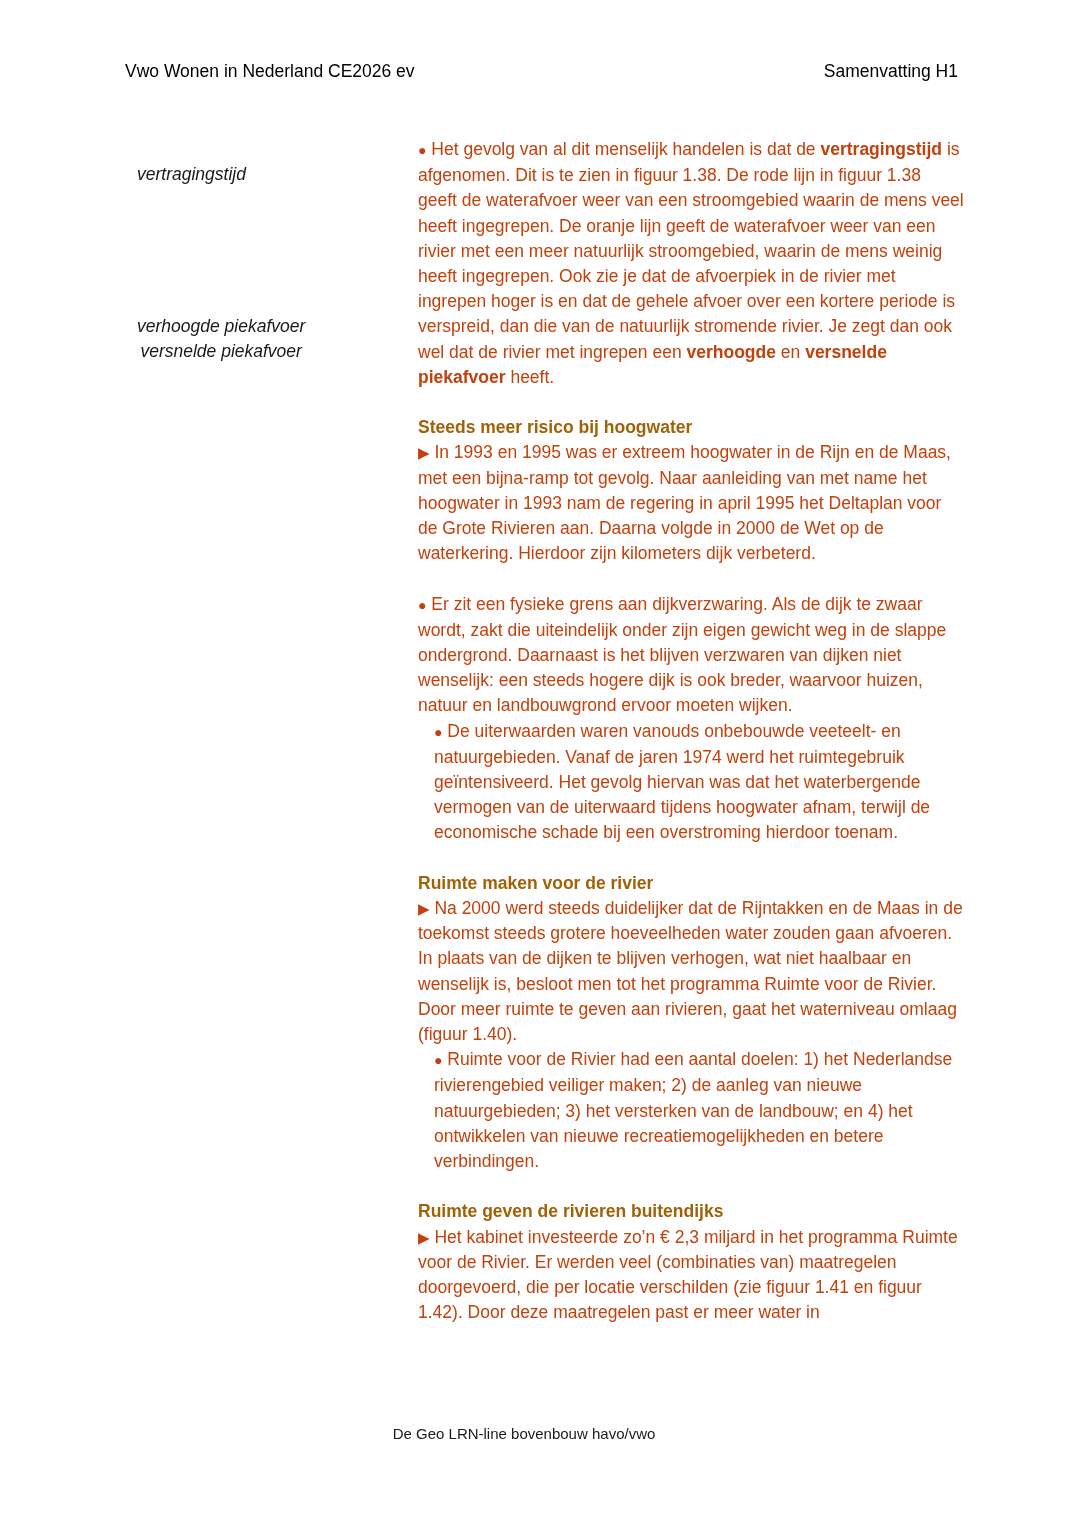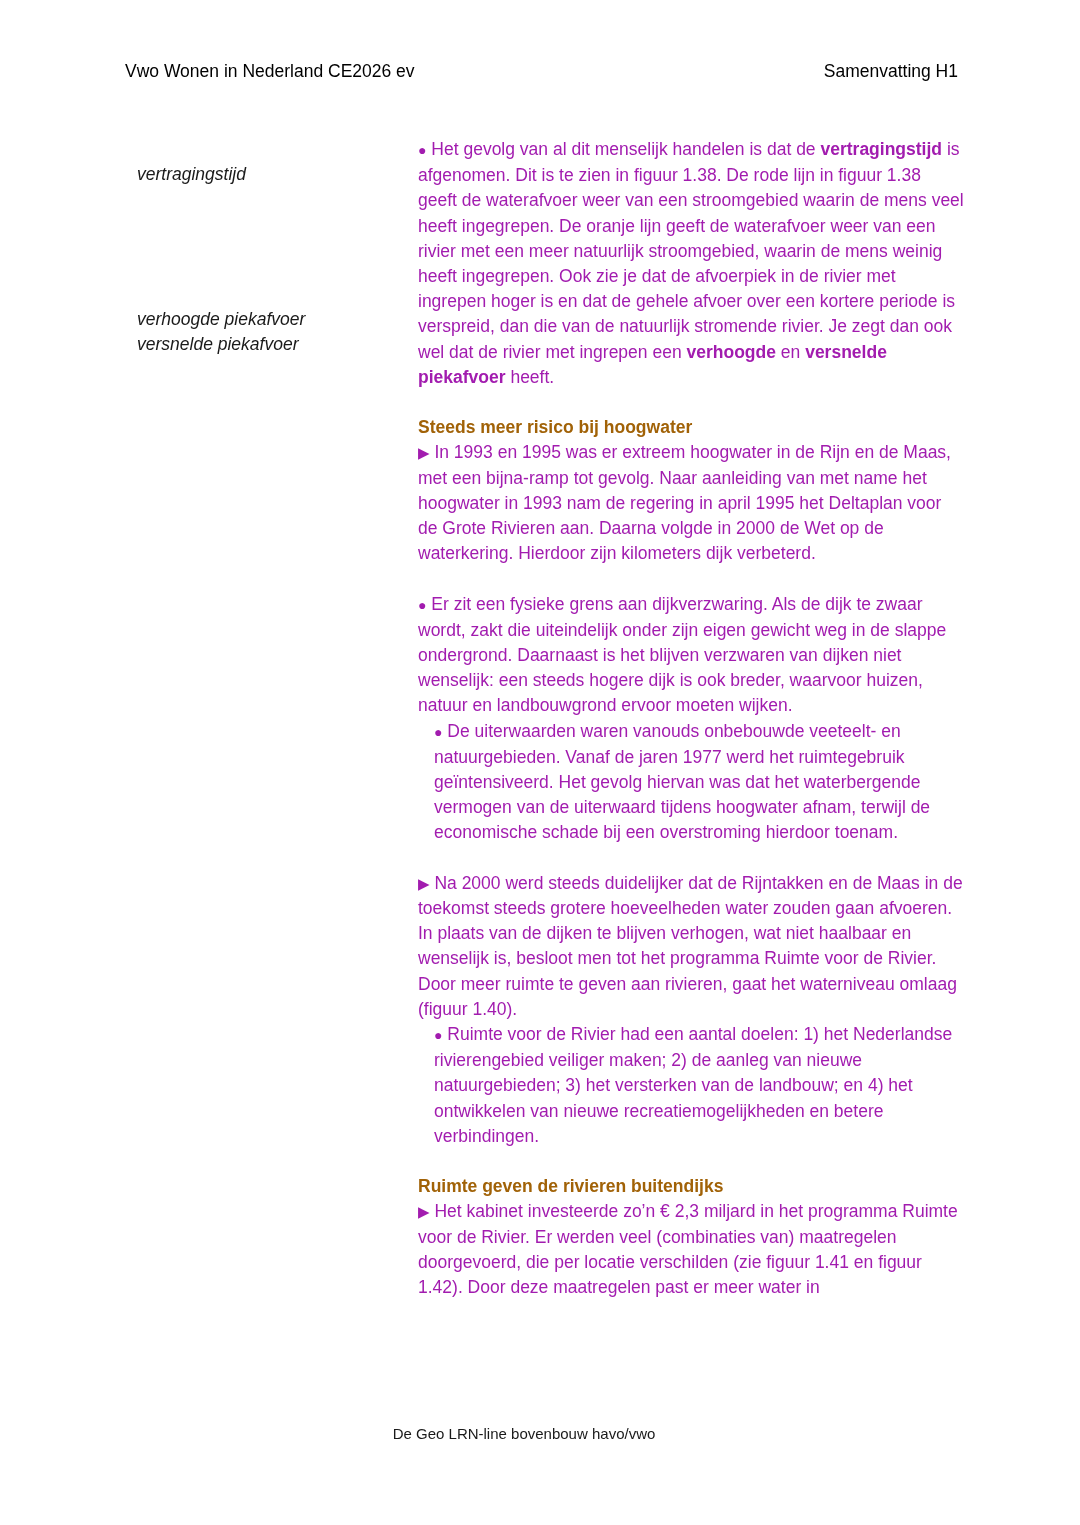--- a/index.html
+++ b/index.html
@@ -57,32 +57,32 @@
   }
   .margin-note {
     position: absolute;
     font-style: italic;
     font-size: 17.5px;
     line-height: 25.2px;
     color: #1a1a1a;
     white-space: nowrap;
   }
   .margin-note.n0 { top: 25px; }
-  .margin-note.n1 { top: 170px; }
+  .margin-note.n1 { top: 177px; text-align: center; }
 
   
   .text-col {
     margin-left: 293px;
     width: 546px;
   }
 
   .para {
     font-size: 17.5px;
     line-height: 25.2px;
-    color: #a21caf;
+    color: #c2410c;
     text-align: left;
     margin: 0;
     hyphens: none;
   }
   .para + .para { margin-top: 0; margin-left: 16px; }
 
   .section { margin-top: 25.2px; }
   .section:first-child { margin-top: 0; }
 
   .heading {
@@ -140,23 +140,24 @@
       <div class="text-col" id="text-col">
           <div class="section">
             <p class="para"><span class="marker-dot">●</span><span> Het gevolg van al dit menselijk handelen is dat de </span><span class="b">vertragingstijd</span><span> is afgenomen. Dit is te zien in figuur 1.38. De rode lijn in figuur 1.38 geeft de waterafvoer weer van een stroomgebied waarin de mens veel heeft ingegrepen. De oranje lijn geeft de waterafvoer weer van een rivier met een meer natuurlijk stroomgebied, waarin de mens weinig heeft ingegrepen. Ook zie je dat de afvoerpiek in de rivier met ingrepen hoger is en dat de gehele afvoer over een kortere periode is verspreid, dan die van de natuurlijk stromende rivier. Je zegt dan ook wel dat de rivier met ingrepen een </span><span class="b">verhoogde</span><span> en </span><span class="b">versnelde piekafvoer</span><span> heeft.</span></p>
           </div>
           <div class="section">
             <div class="heading">Steeds meer risico bij hoogwater</div>
             <p class="para"><span class="marker-tri">▶</span><span>  In 1993 en 1995 was er extreem hoogwater in de Rijn en de Maas, met een bijna-ramp tot gevolg. Naar aanleiding van met name het hoogwater in 1993 nam de regering in april 1995 het Deltaplan voor de Grote Rivieren aan. Daarna volgde in 2000 de Wet op de waterkering. Hierdoor zijn kilometers dijk verbeterd.</span></p>
           </div>
           <div class="section">
             <p class="para"><span class="marker-dot">●</span><span> Er zit een fysieke grens aan dijkverzwaring. Als de dijk te zwaar wordt, zakt die uiteindelijk onder zijn eigen gewicht weg in de slappe ondergrond. Daarnaast is het blijven verzwaren van dijken niet wenselijk: een steeds hogere dijk is ook breder, waarvoor huizen, natuur en landbouwgrond ervoor moeten wijken.</span></p>
-            <p class="para"><span class="marker-dot">●</span><span> De uiterwaarden waren vanouds onbebouwde veeteelt- en natuurgebieden. Vanaf de jaren 1977 werd het ruimtegebruik geïntensiveerd. Het gevolg hiervan was dat het waterbergende vermogen van de uiterwaard tijdens hoogwater afnam, terwijl de economische schade bij een overstroming hierdoor toenam.</span></p>
+            <p class="para"><span class="marker-dot">●</span><span> De uiterwaarden waren vanouds onbebouwde veeteelt- en natuurgebieden. Vanaf de jaren 1974 werd het ruimtegebruik geïntensiveerd. Het gevolg hiervan was dat het waterbergende vermogen van de uiterwaard tijdens hoogwater afnam, terwijl de economische schade bij een overstroming hierdoor toenam.</span></p>
           </div>
           <div class="section">
+            <div class="heading">Ruimte maken voor de rivier</div>
             <p class="para"><span class="marker-tri">▶</span><span>  Na 2000 werd steeds duidelijker dat de Rijntakken en de Maas in de toekomst steeds grotere hoeveelheden water zouden gaan afvoeren. In plaats van de dijken te blijven verhogen, wat niet haalbaar en wenselijk is, besloot men tot het programma Ruimte voor de Rivier. Door meer ruimte te geven aan rivieren, gaat het waterniveau omlaag (figuur 1.40).</span></p>
             <p class="para"><span class="marker-dot">●</span><span> Ruimte voor de Rivier had een aantal doelen: 1) het Nederlandse rivierengebied veiliger maken; 2) de aanleg van nieuwe natuurgebieden; 3) het versterken van de landbouw; en 4) het ontwikkelen van nieuwe recreatiemogelijkheden en betere verbindingen.</span></p>
           </div>
           <div class="section">
             <div class="heading">Ruimte geven de rivieren buitendijks</div>
             <p class="para"><span class="marker-tri">▶</span><span>  Het kabinet investeerde zo’n € 2,3 miljard in het programma Ruimte voor de Rivier. Er werden veel (combinaties van) maatregelen doorgevoerd, die per locatie verschilden (zie figuur 1.41 en figuur 1.42). Door deze maatregelen past er meer water in</span></p>
           </div>
         </div>
 
     </div>

